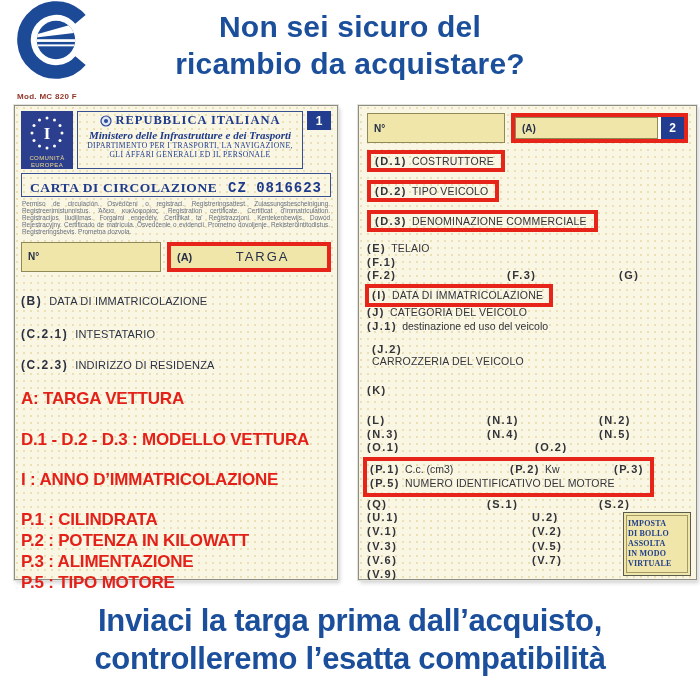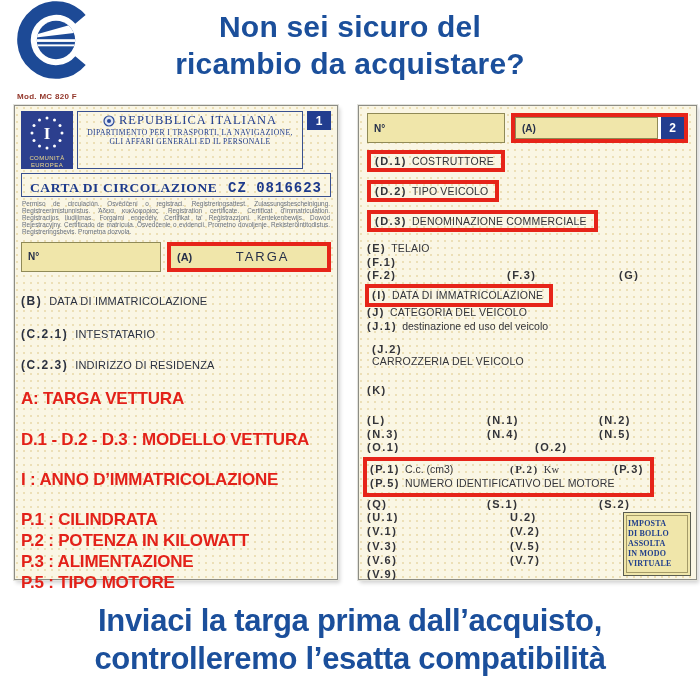--- a/index.html
+++ b/index.html
@@ -38,21 +38,21 @@
   .panel-right{left:358px;width:339px;padding:5px 8px;}
 
   
   .hdr-row{display:flex;gap:4px;height:58px;}
   .eu-box{width:52px;height:58px;background:#2c3f8e;flex:none;
     display:flex;flex-direction:column;align-items:center;justify-content:flex-start;}
   .eu-txt{color:#f2dd8a;font-size:6px;line-height:7px;text-align:center;letter-spacing:.4px;}
   .ministry-box{flex:1;border:1px solid #39508f;padding:1px 2px;text-align:center;
     font-family:"Liberation Serif", serif;color:#1d3a8c;}
   .rep-line{display:flex;align-items:center;justify-content:center;gap:4px;
-    font-weight:normal;font-size:12.5px;letter-spacing:1px;}
+    font-weight:bold;font-size:12.5px;letter-spacing:1px;}
   .ministry-line{font-style:italic;font-weight:bold;font-size:11px;margin-top:1px;}
   .dept-line{font-size:7.6px;letter-spacing:.4px;line-height:9px;}
   .page-num{width:24px;height:19px;background:#223d8f;color:#fff;font-weight:bold;
     font-size:12px;display:flex;align-items:center;justify-content:center;flex:none;}
   .carta-row{margin-top:4px;border:1px solid #39508f;height:22px;display:flex;
     align-items:flex-end;justify-content:space-between;padding:0 8px;}
   .carta-title{font-family:"Liberation Serif", serif;font-weight:bold;font-size:13.5px;
     color:#1d3a8c;letter-spacing:.6px;}
   .carta-num{font-family:"Liberation Mono", monospace;font-weight:bold;font-size:14px;
     color:#1d3a8c;letter-spacing:1px;}
@@ -88,22 +88,22 @@
     display:flex;align-items:center;justify-content:center;margin-left:3px;flex:none;}
   .dbox{display:inline-block;border:4px solid #e62419;padding:1px 7px 1px 4px;}
   .dboxrow{display:flex;align-items:baseline;color:#33343a;}
   .d1{margin-top:7px;} .d2{margin-top:8px;} .d3{margin-top:8px;}
   .rrow{display:flex;align-items:baseline;color:#33343a;height:13.5px;}
   .rcode{font-size:11px;font-weight:600;letter-spacing:1.5px;white-space:pre;}
   .rlbl{font-size:10.5px;margin-left:5px;letter-spacing:.2px;}
   .rlbl-lc{font-size:10.5px;margin-left:5px;}
   .cell{display:flex;align-items:baseline;}
   .w120{width:120px;flex:none;} .w134{width:140px;flex:none;}
-  .w150{width:168px;flex:none;} .w143{width:143px;flex:none;}
-  .w112{width:112px;flex:none;} .w104{width:104px;flex:none;font-family:Liberation Serif, serif;}
+  .w150{width:168px;flex:none;} .w143{width:165px;flex:none;}
+  .w112{width:112px;flex:none;} .w104{width:104px;flex:none;}
   .mt10{margin-top:10px;} .mt26{margin-top:10px;flex-direction:column;} .mt27{margin-top:27px;}
   .mt17{margin-top:17px;}
   .ibox{display:inline-block;border:4px solid #e62419;padding:1px 6px 1px 3px;
     margin-left:-2px;margin-top:1px;margin-bottom:-1px;}
   .pbox{display:inline-block;border:4px solid #e62419;padding:2px 6px 2px 3px;
     margin-left:-4px;margin-top:2px;margin-bottom:1px;}
   .pbox .rrow{height:14px;}
   .vrow{height:14.3px;}
   .imposta{
     position:absolute;right:5px;bottom:3px;width:68px;box-sizing:border-box;
@@ -164,20 +164,21 @@
       </div>
     </div>
     <div class="ministry-box">
       <div class="rep-line">
         <svg width="12" height="12" viewBox="0 0 12 12">
           <circle cx="6" cy="6" r="5" fill="#dfe5f2" stroke="#2a4a9a" stroke-width="1.2"></circle>
           <circle cx="6" cy="6" r="2" fill="#2a4a9a"></circle>
         </svg>
         <span>REPUBBLICA ITALIANA</span>
       </div>
+      <div class="ministry-line">Ministero delle Infrastrutture e dei Trasporti</div>
       <div class="dept-line">DIPARTIMENTO PER I TRASPORTI, LA NAVIGAZIONE,</div>
       <div class="dept-line">GLI AFFARI GENERALI ED IL PERSONALE</div>
     </div>
     <div class="page-num">1</div>
   </div>
 
   <div class="carta-row">
     <span class="carta-title">CARTA DI CIRCOLAZIONE</span>
     <span class="carta-num">CZ 0816623</span>
   </div>

